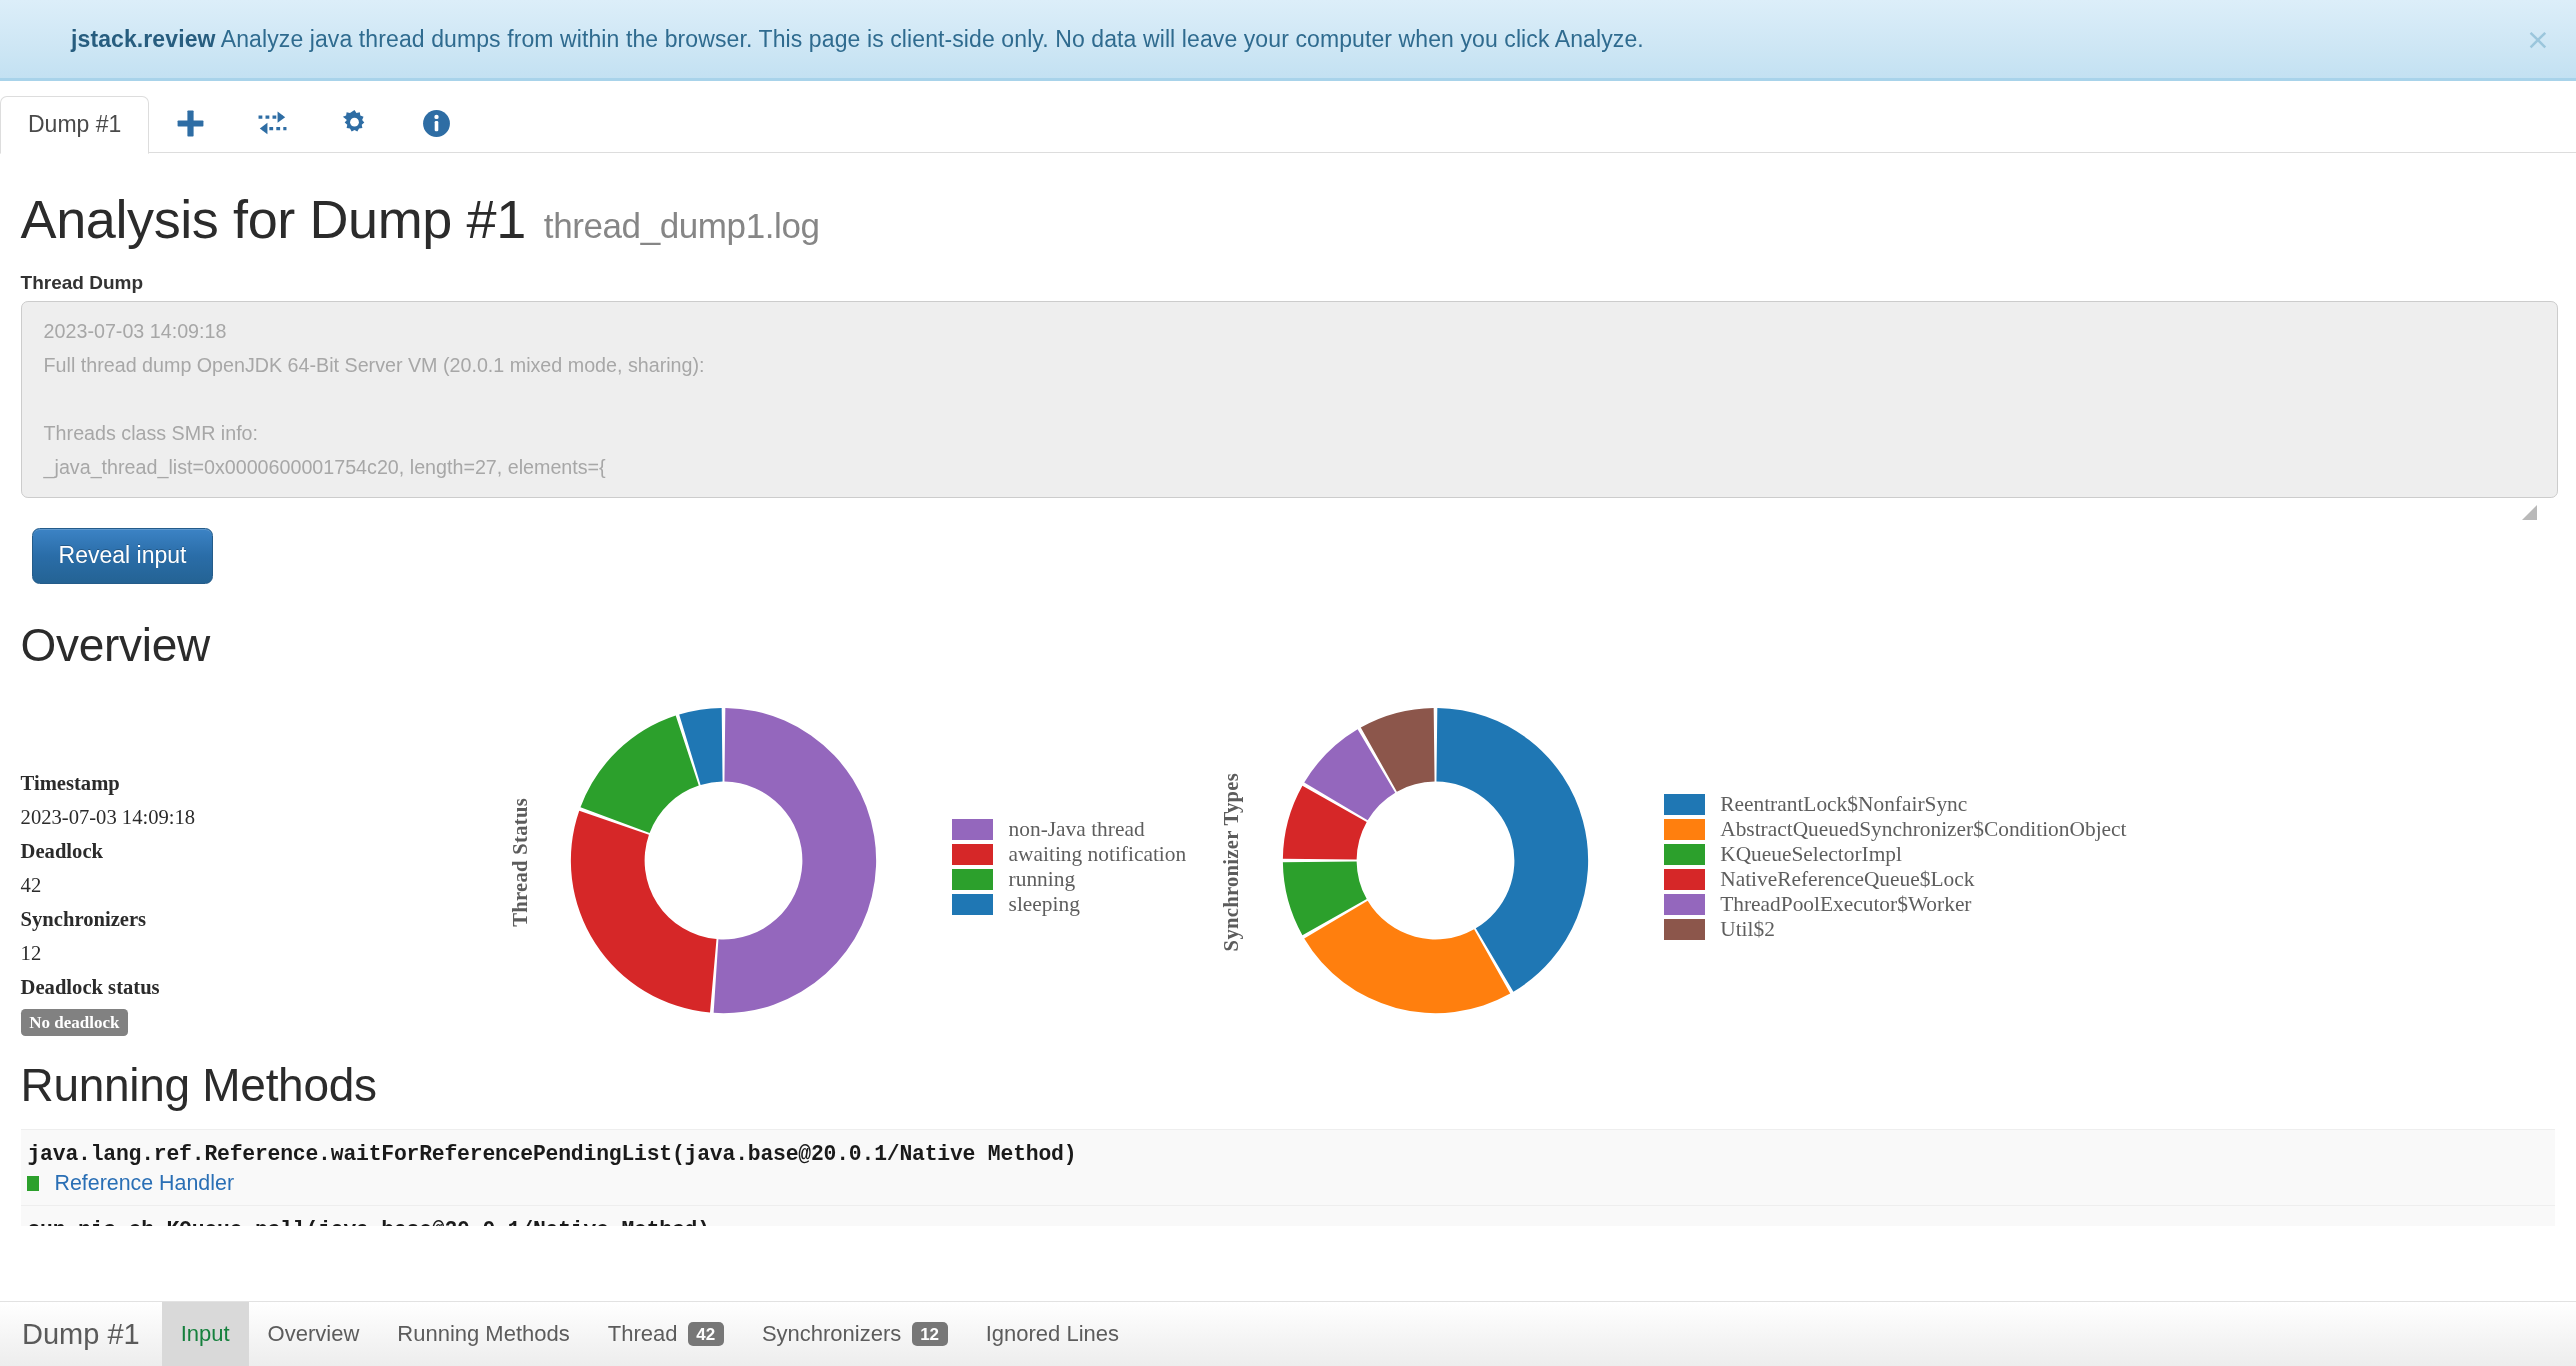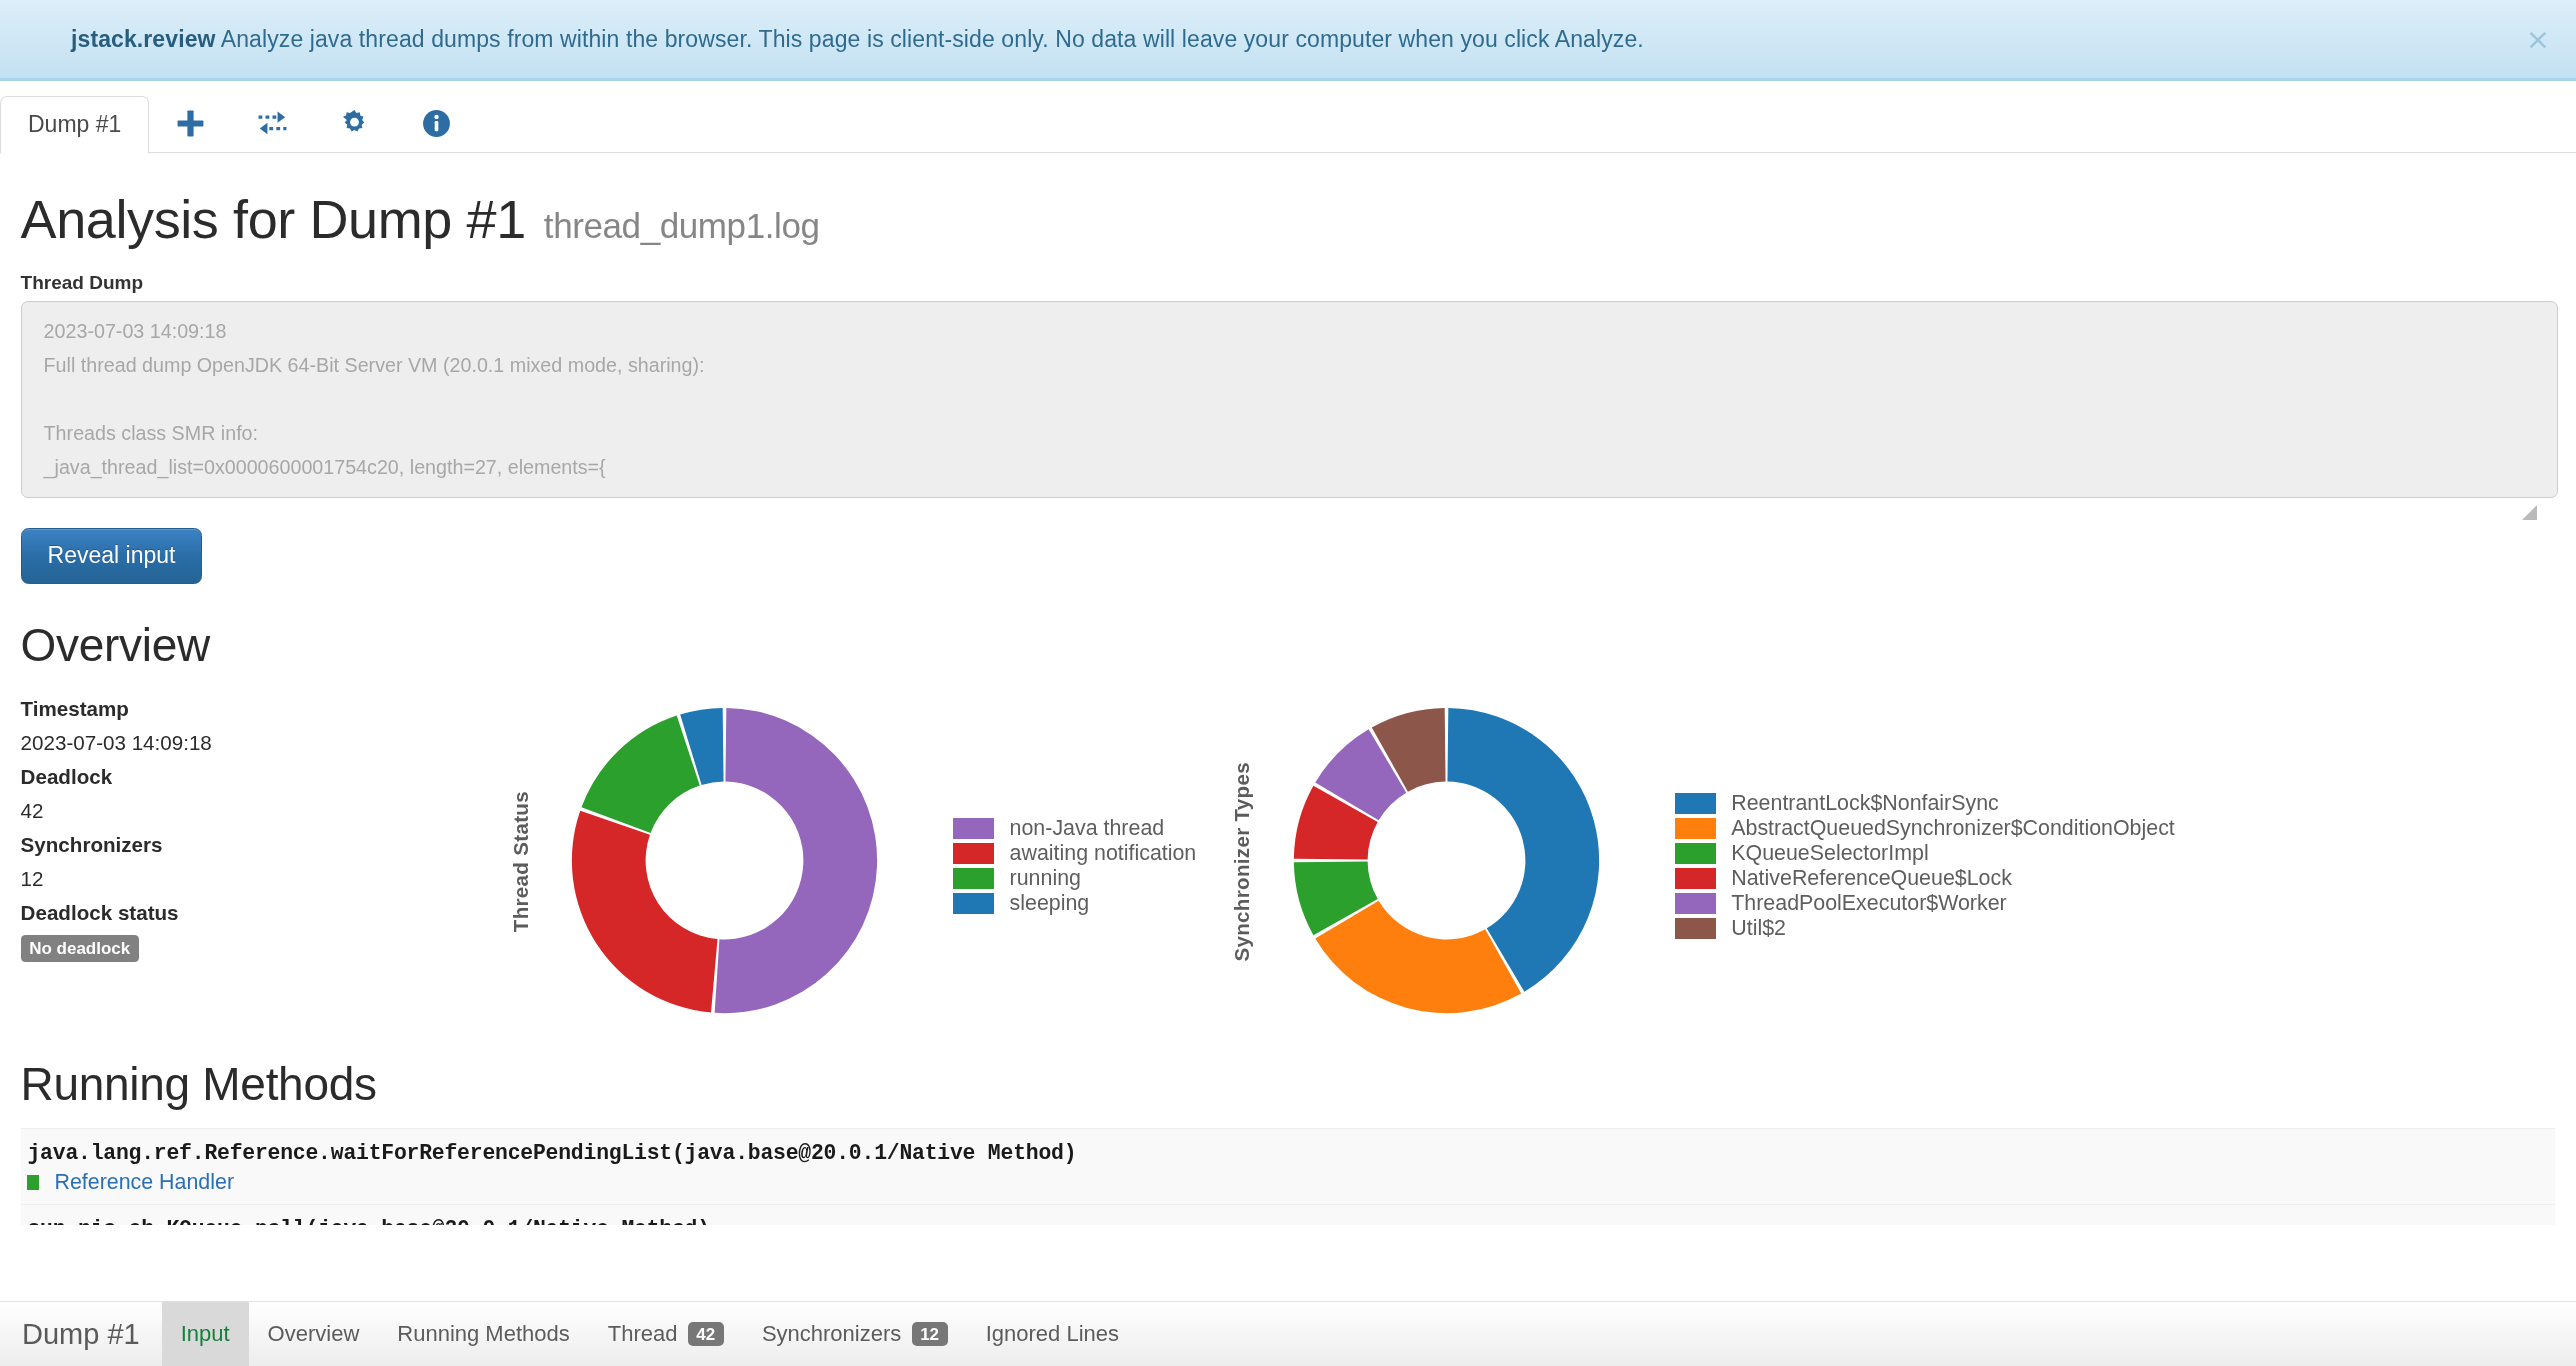--- a/index.html
+++ b/index.html
@@ -134,34 +134,36 @@
     margin-top: 27px;
     padding: 13.7px 26px;
     font-size: 23px;
     color: #ffffff;
     background: linear-gradient(to bottom, #3c83c5 0%, #2a6da8 50%, #246394 100%);
     border: 0.9px solid #245c8a;
     border-radius: 7.7px;
     cursor: pointer;
     text-shadow: 0 -0.9px 0 rgba(0,0,0,.25);
     box-shadow: inset 0 0.9px 0 rgba(255,255,255,.18);
+    margin-left: 11px;
   }
 
   h2.section-title {
     font-size: 46px;
     font-weight: normal;
     color: #2b2b2b;
     margin: 34px 0 17px 0;
     letter-spacing: -0.3px;
   }
 
   
   .overview-row {
     display: flex;
-    align-items: flex-start;
+    align-items: flex-end;
+    font-family: Liberation Serif, serif;
   }
   .stats { width: 445px; padding-top: 3.4px; }
   .stat-key {
     font-size: 20.6px;
     font-weight: bold;
     color: #2b2b2b;
     line-height: 34px;
   }
   .stat-val {
     font-size: 20.6px;

